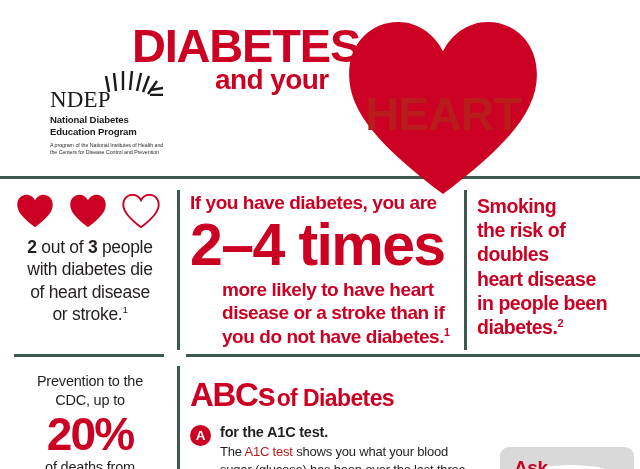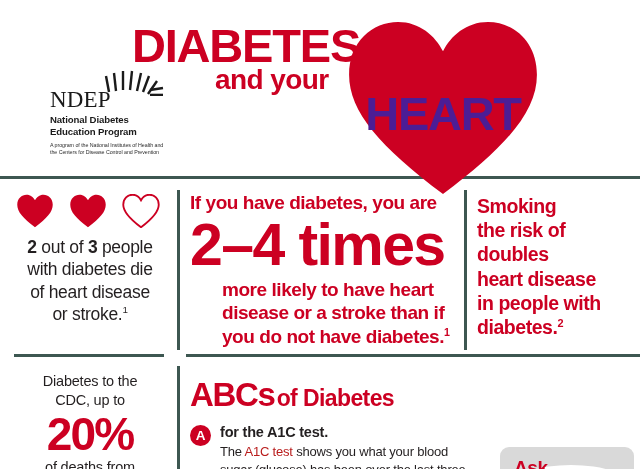--- a/index.html
+++ b/index.html
@@ -114,21 +114,21 @@
     display: flex;
     align-items: center;
     justify-content: center;
     padding-top: 10px;
     box-sizing: border-box;
     pointer-events: none;
   }
   .heart-word span {
     font-size: 47px;
     font-weight: bold;
-    color: #4c1d95;
+    color: #b91c1c;
     letter-spacing: -1.3px;
     line-height: 1;
   }
 
   
   .hr-main {
     position: absolute;
     left: 0px; top: 176px;
     width: 640px; height: 3px;
     background: #3d5751;
@@ -415,21 +415,21 @@
 
   <div class="stat-left">
     <b>2</b><span> out of </span><b>3</b><span> people</span>
     <div>with diabetes die</div>
     <div>of heart disease</div>
     <div><span>or stroke.</span><sup>1</sup></div>
   </div>
 
   <div class="cdc-block">
     <div class="cdc-lead">
-      <div>Diabetes to the</div>
+      <div>Prevention to the</div>
       <div>CDC, up to</div>
     </div>
     <div class="cdc-big">20%</div>
     <div class="cdc-tail">of deaths from</div>
   </div>
 
   <div class="mid-top">
     <div class="mid-line1">If you have diabetes, you are</div>
     <div class="mid-big">2–4 times</div>
     <div class="mid-line3">
@@ -437,21 +437,21 @@
       <div>disease or a stroke than if</div>
       <div><span>you do not have diabetes.</span><sup>1</sup></div>
     </div>
   </div>
 
   <div class="right-top">
     <div>Smoking</div>
     <div>the risk of</div>
     <div>doubles</div>
     <div>heart disease</div>
-    <div>in people with</div>
+    <div>in people been</div>
     <div><span>diabetes.</span><sup>2</sup></div>
   </div>
 
   <div class="abc-head">
     <span class="big">ABCs</span><span class="small">of Diabetes</span>
   </div>
 
   <div class="abc-item">
     <div class="abc-badge">A</div>
     <div class="abc-text">

